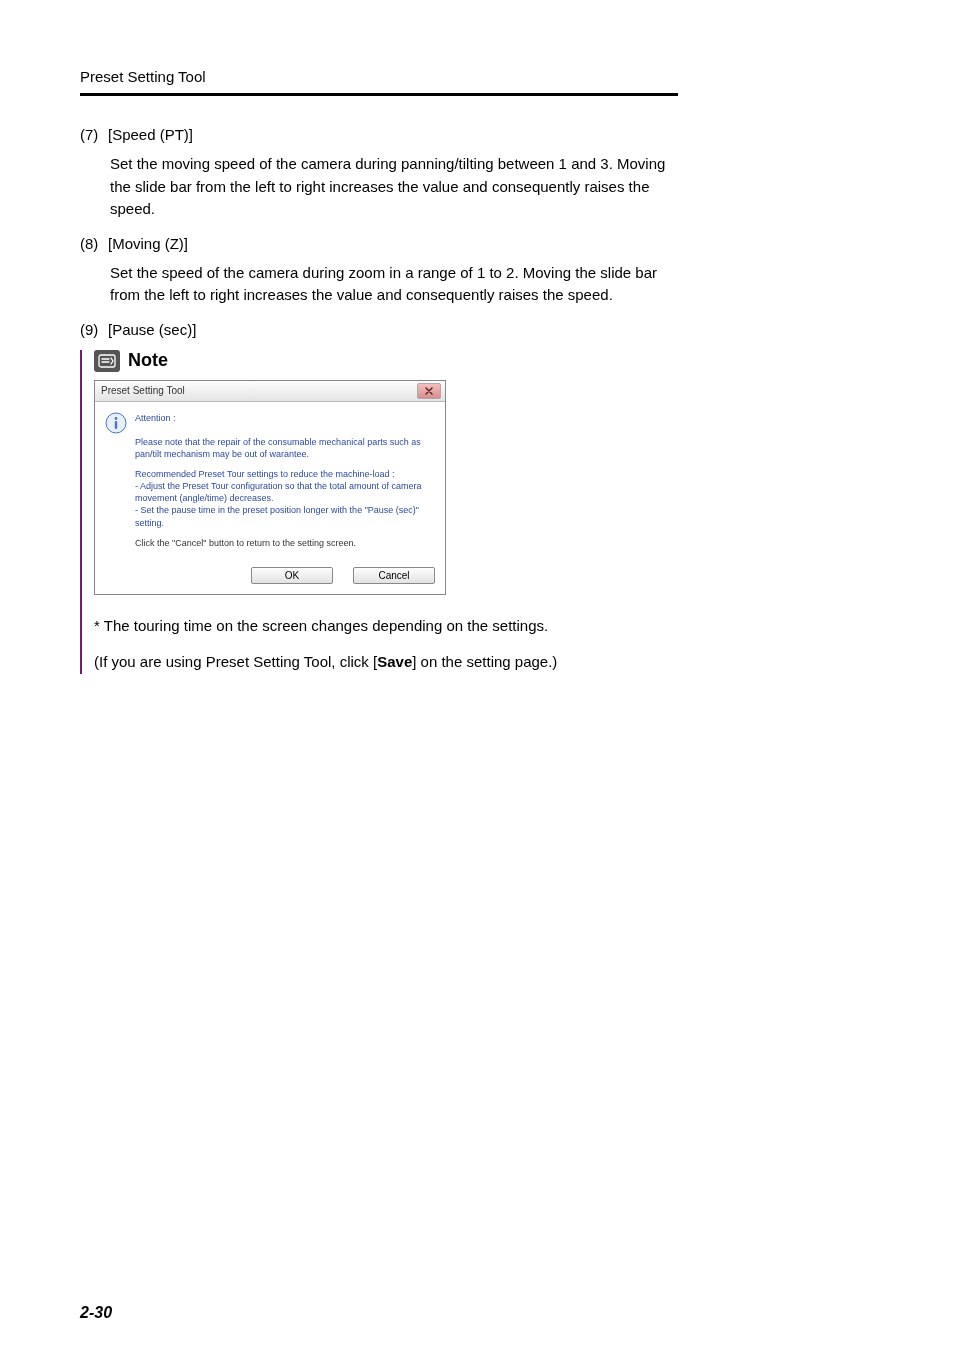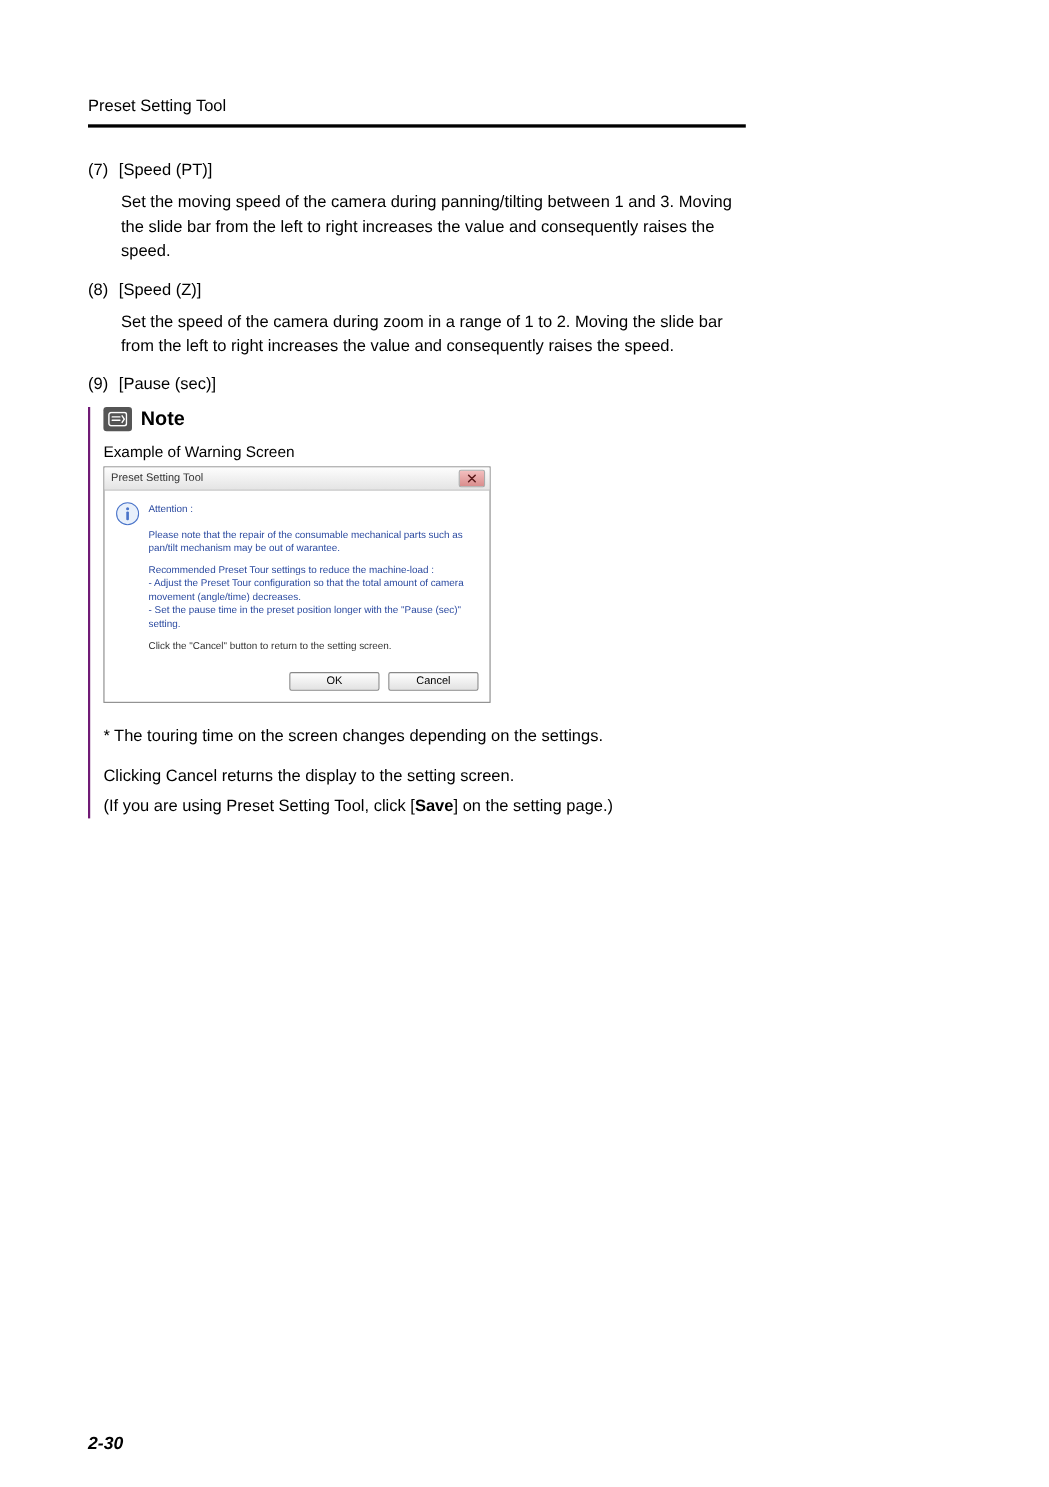--- a/index.html
+++ b/index.html
@@ -6,21 +6,21 @@
     margin: 0;
     padding: 0;
     background: #fff;
     font-family: Arial, Helvetica, sans-serif;
     color: #000;
     width: 954px;
   }
   .page {
     width: 758px;
     min-height: 1352px;
-    padding: 88px 80px 40px 80px;
+    padding: 68px 80px 40px 80px;
     box-sizing: border-box;
     position: relative;
   }
   .running-head {
     font-size: 15px;
     margin-bottom: 8px;
   }
   .head-rule {
     border: none;
     border-top: 3px solid #000;
@@ -118,21 +118,21 @@
   }
   .dlg-text {
     color: #2b4aa0;
     line-height: 1.35;
   }
   .dlg-text p { margin: 0 0 8px 0; }
   .dlg-cancel-line { color: #333; }
   .dialog-buttons {
     display: flex;
     justify-content: flex-end;
-    gap: 8px;
+    gap: 20px;
     padding: 6px 10px 10px 10px;
   }
   .dlg-btn {
     min-width: 64px;
     padding: 2px 8px;
     font-size: 10px;
     border: 1px solid #888;
     background: linear-gradient(#fefefe, #e2e2e2);
     border-radius: 2px;
     text-align: center;
@@ -160,42 +160,41 @@
   <hr class="head-rule">
 
   <div class="num-item">
     <div class="num">(7)</div>
     <div class="label">[Speed (PT)]</div>
   </div>
   <div class="body-para">Set the moving speed of the camera during panning/tilting between 1 and 3. Moving the slide bar from the left to right increases the value and consequently raises the speed.</div>
 
   <div class="num-item">
     <div class="num">(8)</div>
-    <div class="label">[Speed (Z)]</div>
+    <div class="label">[Moving (Z)]</div>
   </div>
   <div class="body-para">Set the speed of the camera during zoom in a range of 1 to 2. Moving the slide bar from the left to right increases the value and consequently raises the speed.</div>
 
   <div class="num-item">
     <div class="num">(9)</div>
     <div class="label">[Pause (sec)]</div>
   </div>
 
   <div class="note-box">
     <div class="note-head">
       <span class="note-icon">
         <svg width="18" height="14" viewBox="0 0 18 14">
           <rect x="1" y="1" width="16" height="12" rx="2" fill="none" stroke="#fff" stroke-width="1.3"></rect>
           <path d="M4 5 h7 M4 8 h7" stroke="#fff" stroke-width="1.3" stroke-linecap="round"></path>
           <path d="M13 4 l2 3 l-2 3" fill="none" stroke="#fff" stroke-width="1.3" stroke-linecap="round" stroke-linejoin="round"></path>
         </svg>
       </span>
       <span class="note-title">Note</span>
     </div>
 
-    <div class="example-label">Example of Warning Screen</div>
 
     <div class="dialog">
       <div class="dialog-titlebar">
         <span>Preset Setting Tool</span>
         <span class="dlg-close">
           <svg width="10" height="8" viewBox="0 0 10 8">
             <path d="M2 1 L8 7 M8 1 L2 7" stroke="#5a1a1a" stroke-width="1.4" stroke-linecap="round"></path>
           </svg>
         </span>
       </div>
@@ -223,21 +222,20 @@
       </div>
       <div class="dialog-buttons">
         <div class="dlg-btn">OK</div>
         <div class="dlg-btn">Cancel</div>
       </div>
     </div>
 
     <div class="after-dialog">
       <p>* The touring time on the screen changes depending on the settings.</p>
       <p style="height:6px"></p>
-      <p>Clicking Cancel returns the display to the setting screen.</p>
       <p>
         <span>(If you are using Preset Setting Tool, click [</span><b>Save</b><span>] on the setting page.)</span>
       </p>
     </div>
   </div>
 
   <div class="page-num">2-30</div>
 </div>
 
 </body></html>

